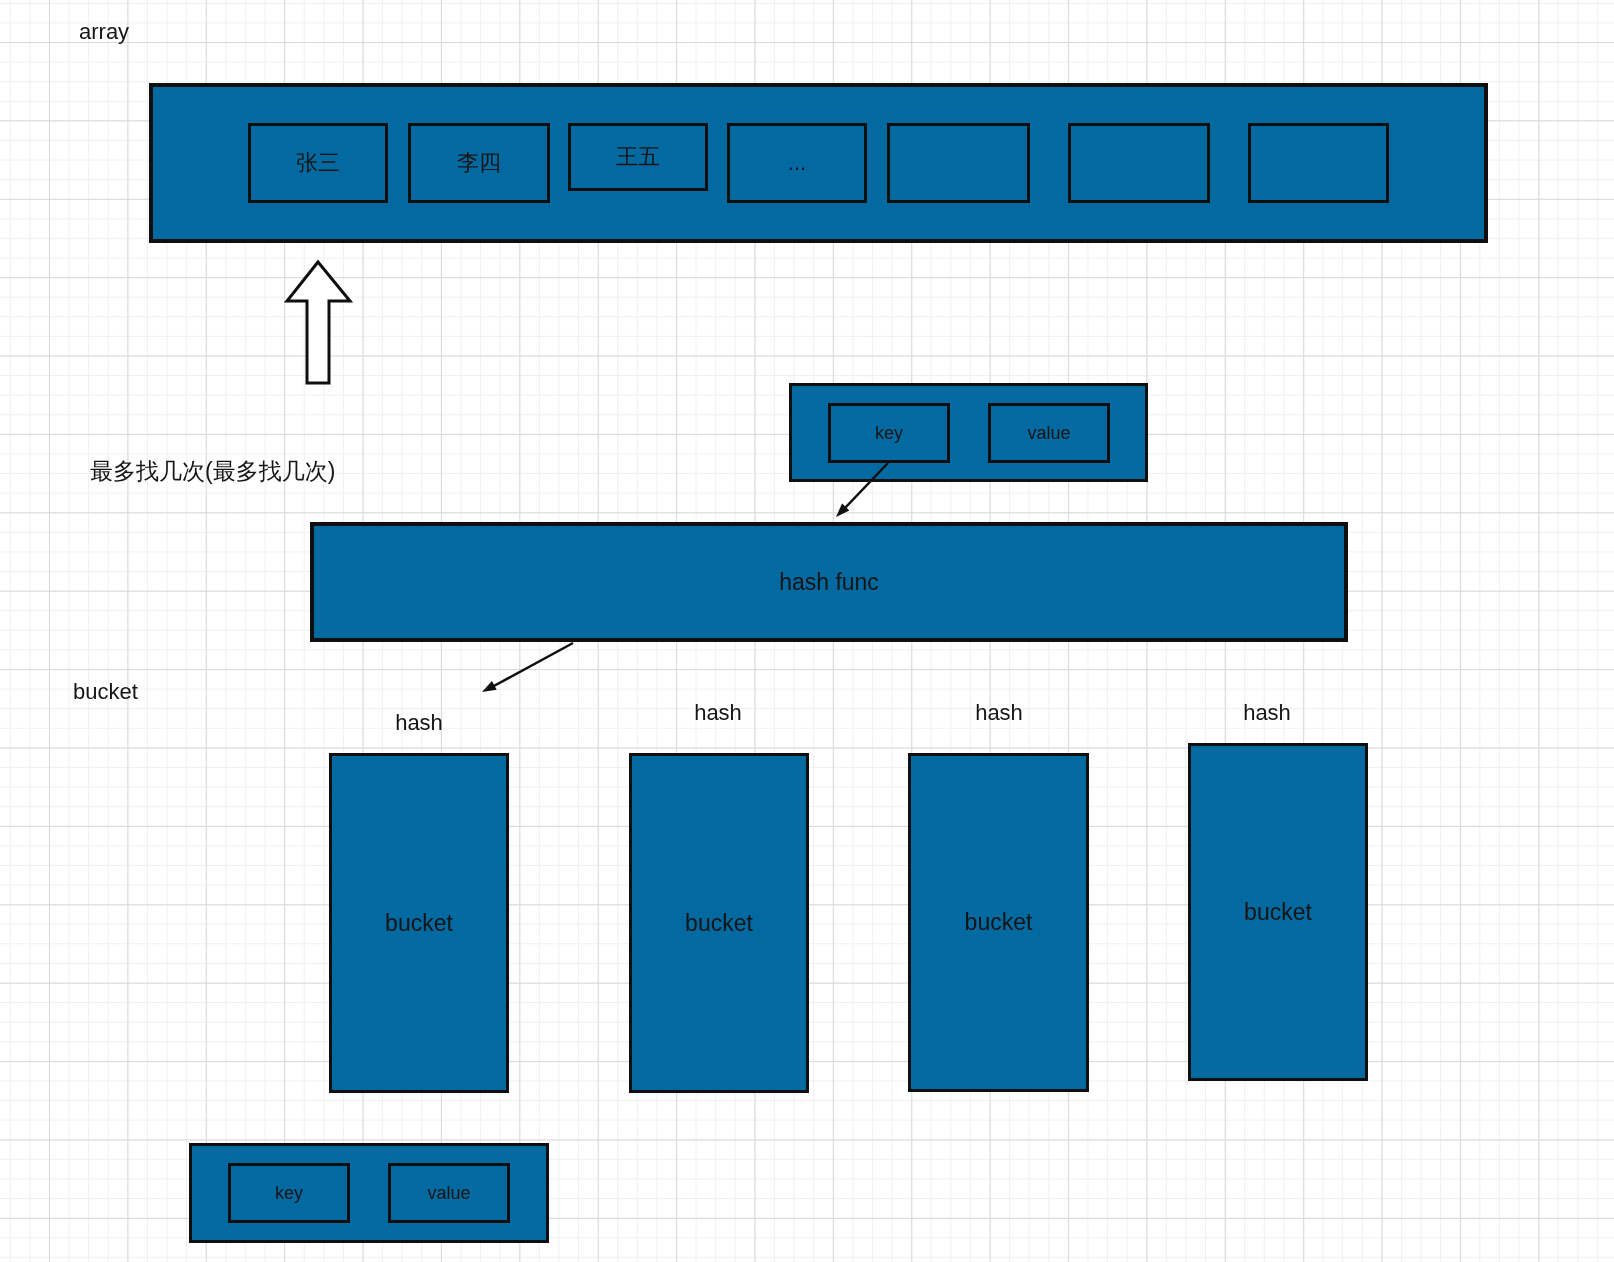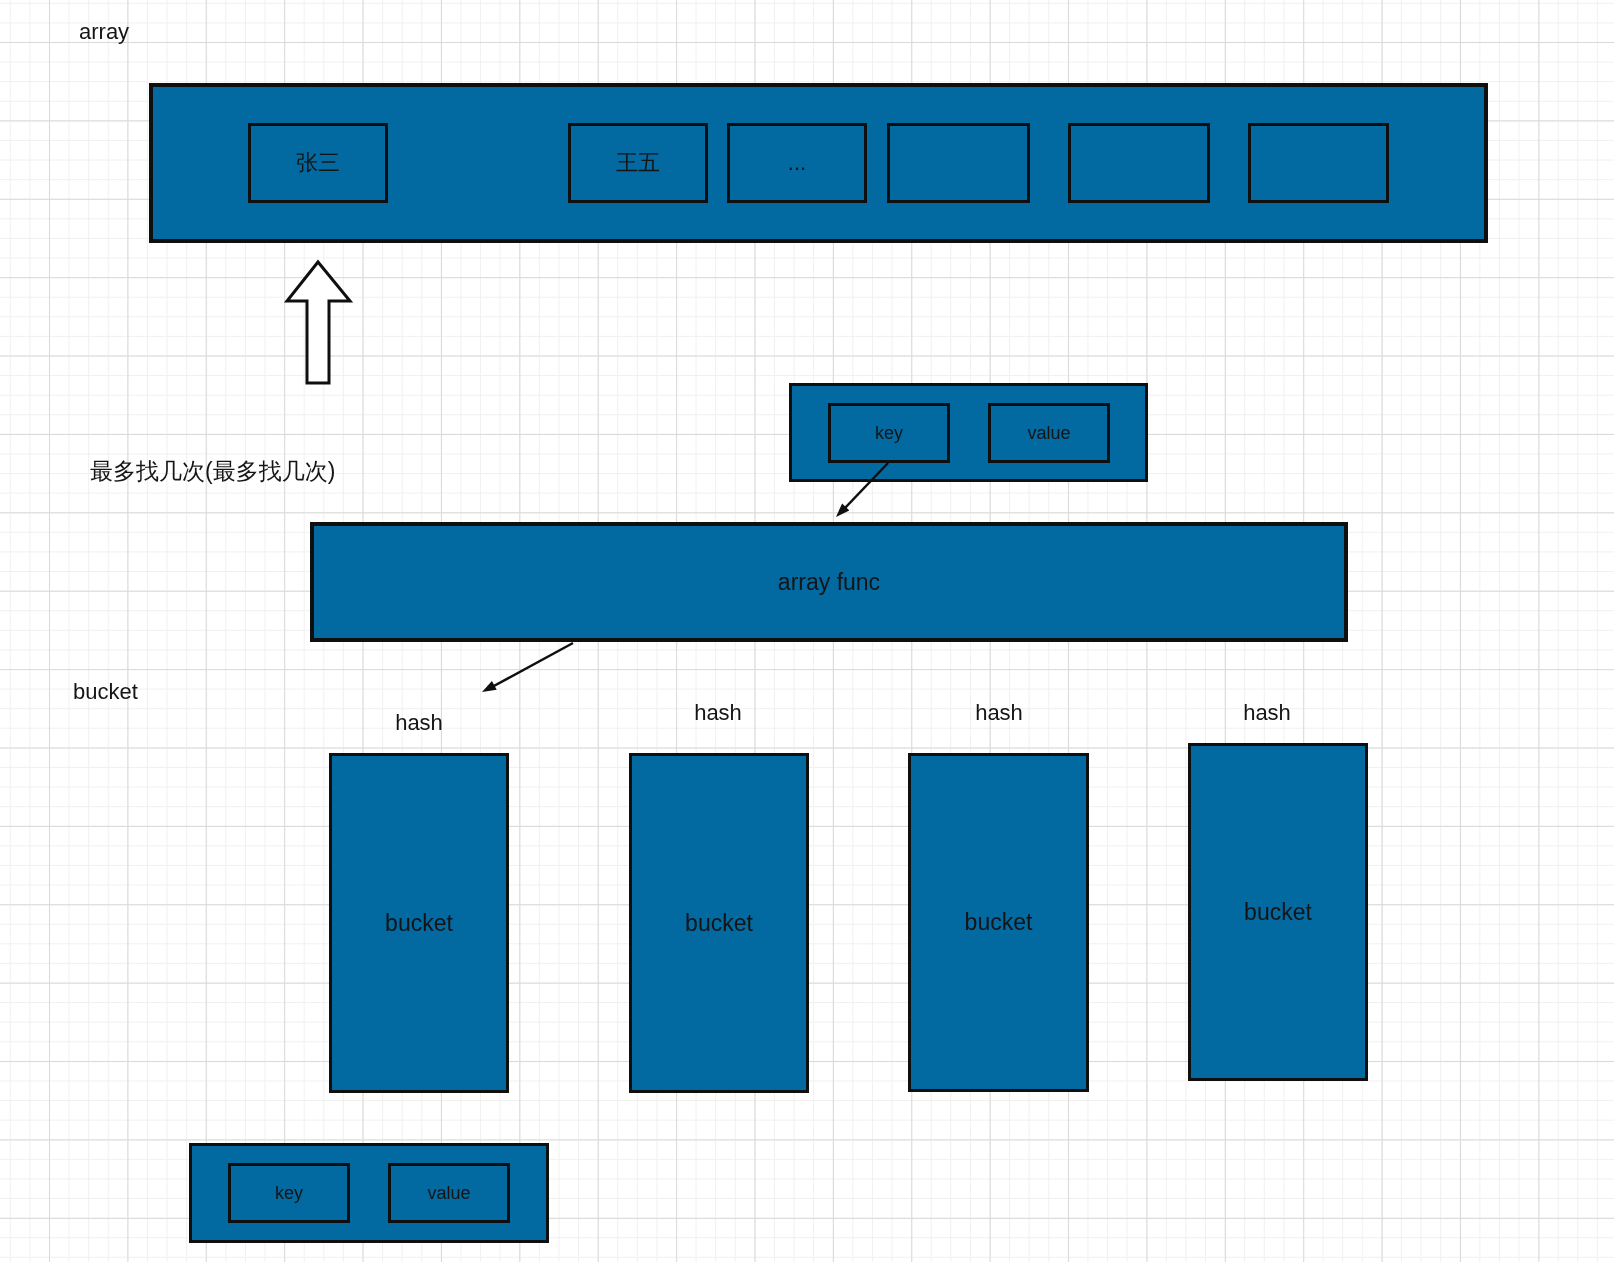--- a/index.html
+++ b/index.html
@@ -55,21 +55,24 @@
 
 <div class="canvas">
 
   <div class="txt" style="left:79px; top:19px;">array</div>
 
   <div class="shape thick" style="left:149px; top:83px; width:1339px; height:160px;"></div>
 
   <div class="shape" style="left:248px; top:123px; width:140px; height:80px;">
     <span class="cell-label">张三</span>
   </div>
-  <div class="shape" style="left:568px; top:123px; width:140px; height:80px;">
+  <div class="shape" style="left:408px; top:123px; width:142px; height:80px;">
+    <span class="cell-label">李四</span>
+  </div>
+  <div class="shape" style="left:568px; top:123px; width:140px; height:68px;">
     <span class="cell-label">王五</span>
   </div>
   <div class="shape" style="left:727px; top:123px; width:140px; height:80px;">
     <span class="cell-label">...</span>
   </div>
   <div class="shape" style="left:887px; top:123px; width:143px; height:80px;">
     <span class="cell-label"></span>
   </div>
   <div class="shape" style="left:1068px; top:123px; width:142px; height:80px;">
     <span class="cell-label"></span>
@@ -82,21 +85,21 @@
 
   <div class="shape" style="left:789px; top:383px; width:359px; height:99px;"></div>
   <div class="shape" style="left:828px; top:403px; width:122px; height:60px;">
     <span class="kv-label">key</span>
   </div>
   <div class="shape" style="left:988px; top:403px; width:122px; height:60px;">
     <span class="kv-label">value</span>
   </div>
 
   <div class="shape thick" style="left:310px; top:522px; width:1038px; height:120px;">
-    <span class="hashfunc-label">array func</span>
+    <span class="hashfunc-label">hash func</span>
   </div>
 
   <div class="txt" style="left:73px; top:679px;">bucket</div>
 
   <div class="txt centered" style="left:419px; top:710px;">hash</div>
   <div class="txt centered" style="left:718px; top:700px;">hash</div>
   <div class="txt centered" style="left:999px; top:700px;">hash</div>
   <div class="txt centered" style="left:1267px; top:700px;">hash</div>
 
   <div class="shape" style="left:329px; top:753px; width:180px; height:340px;">

